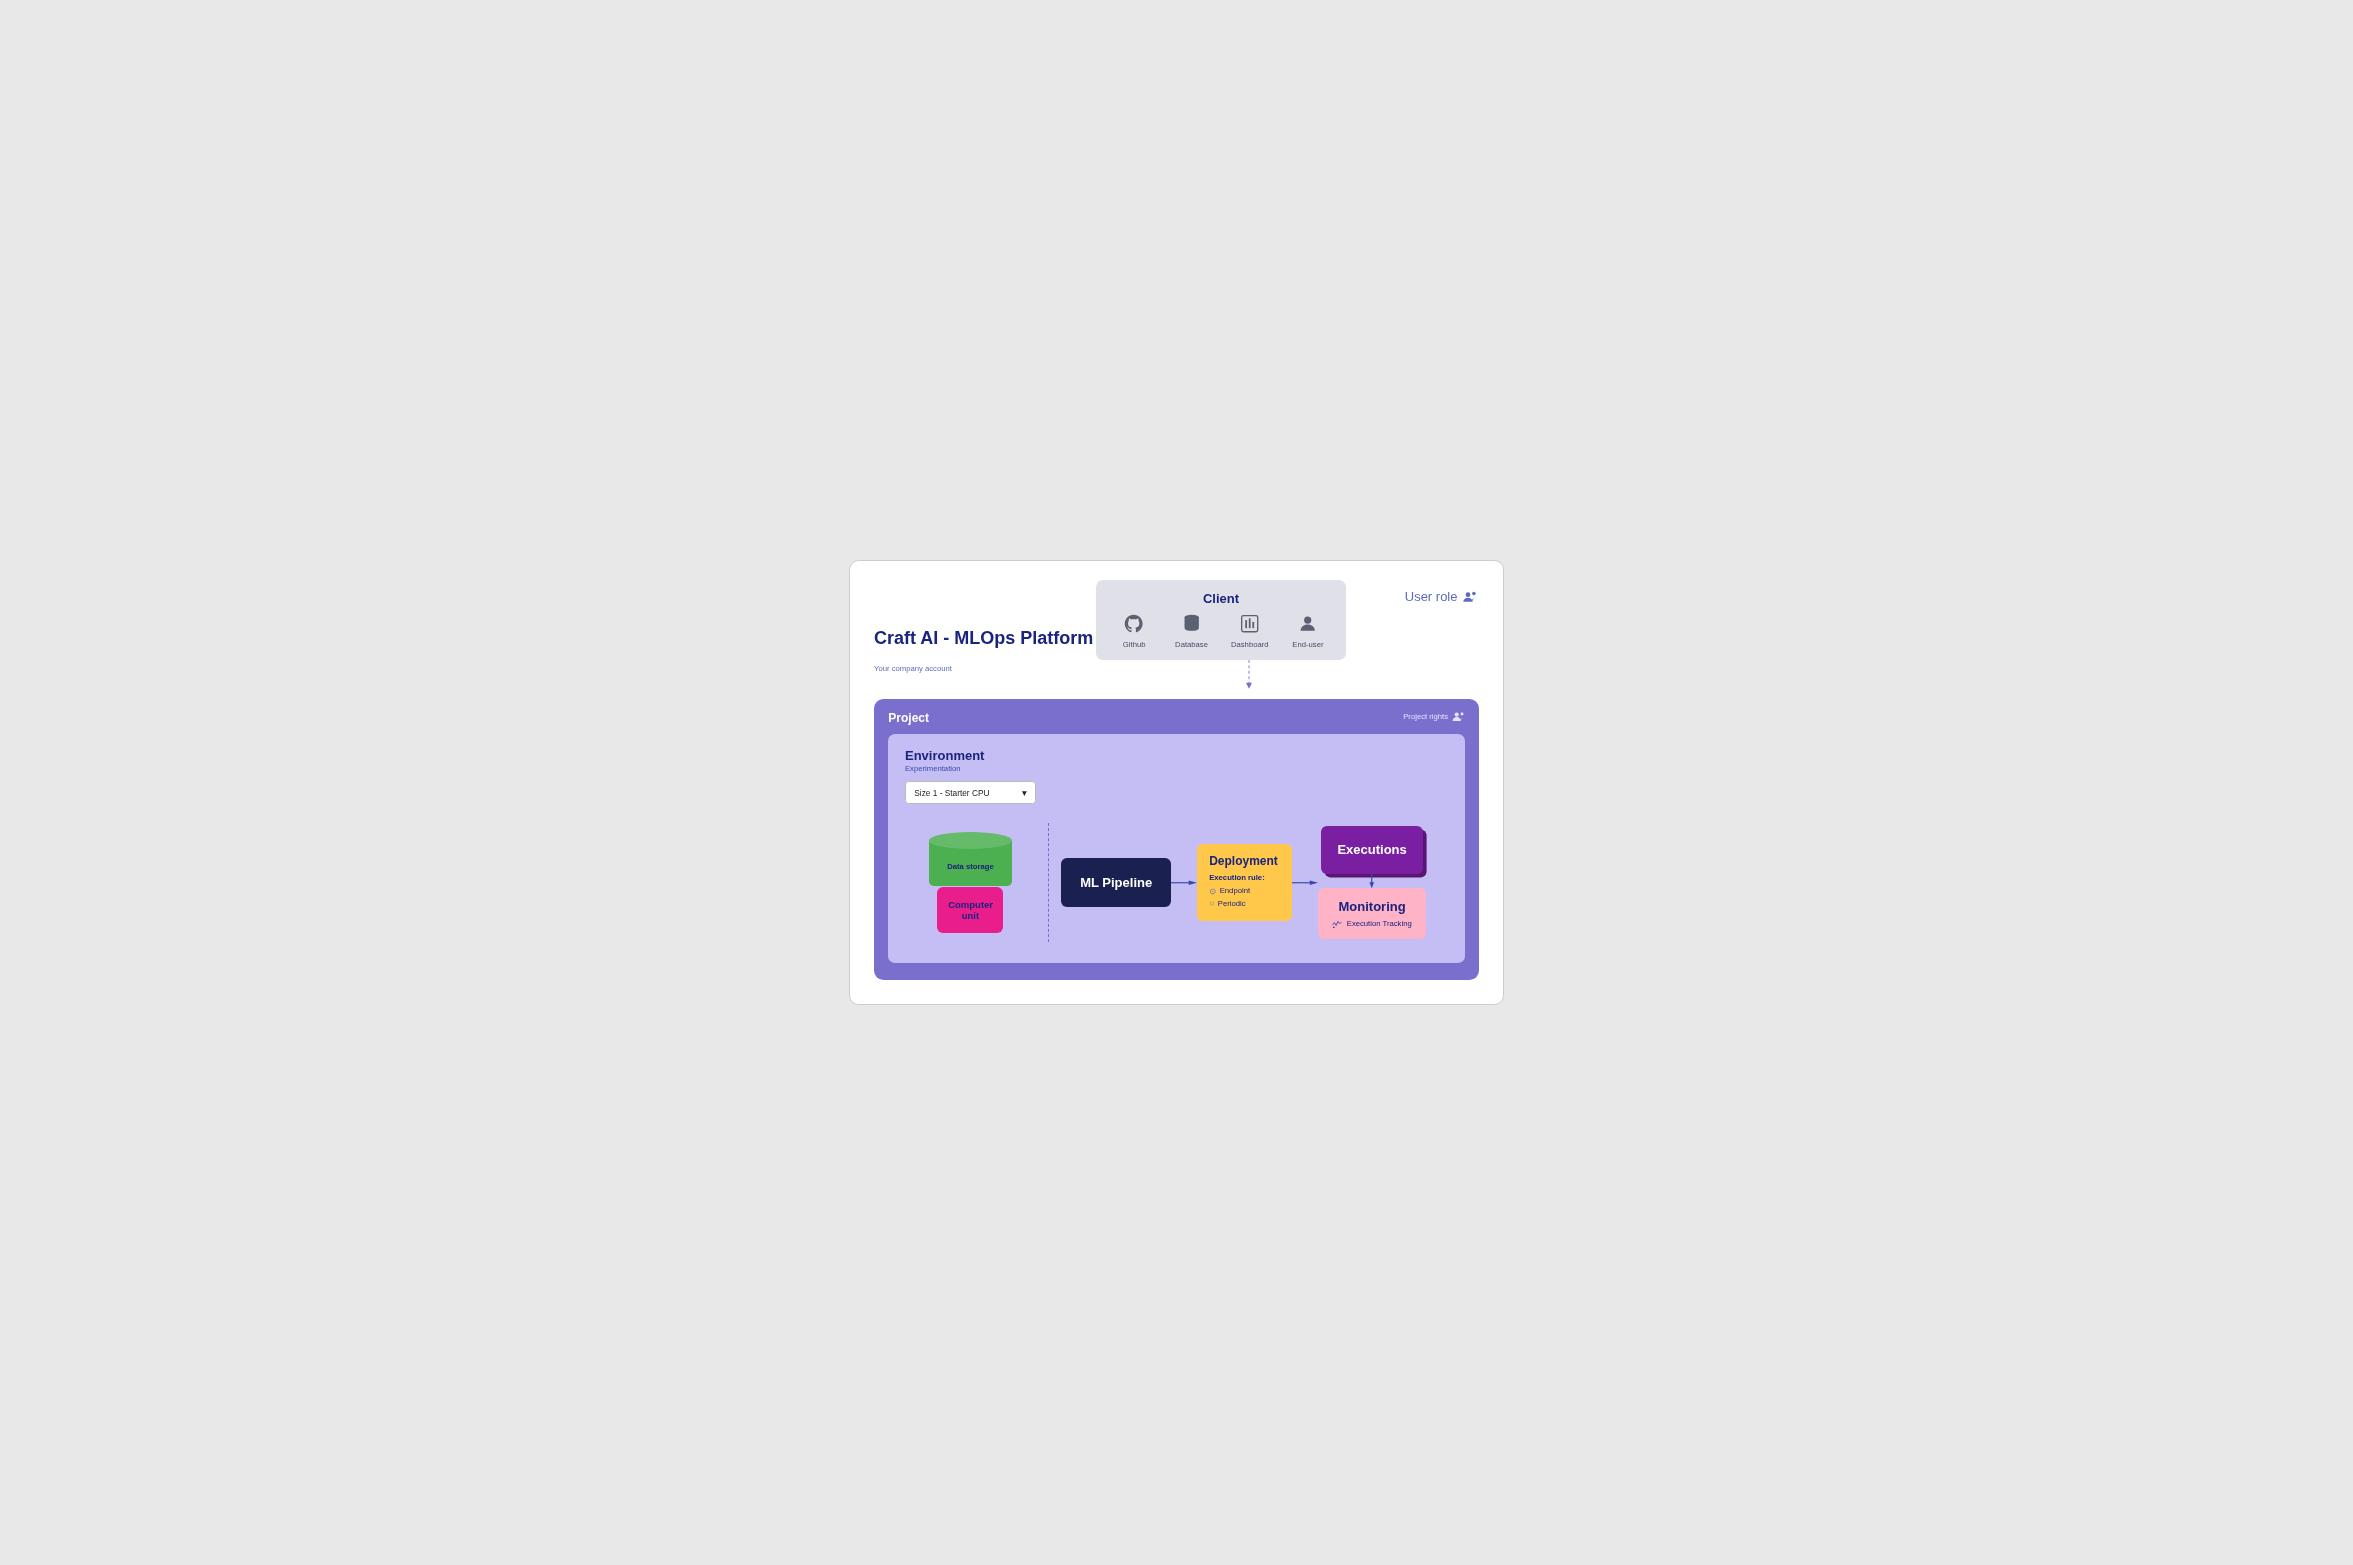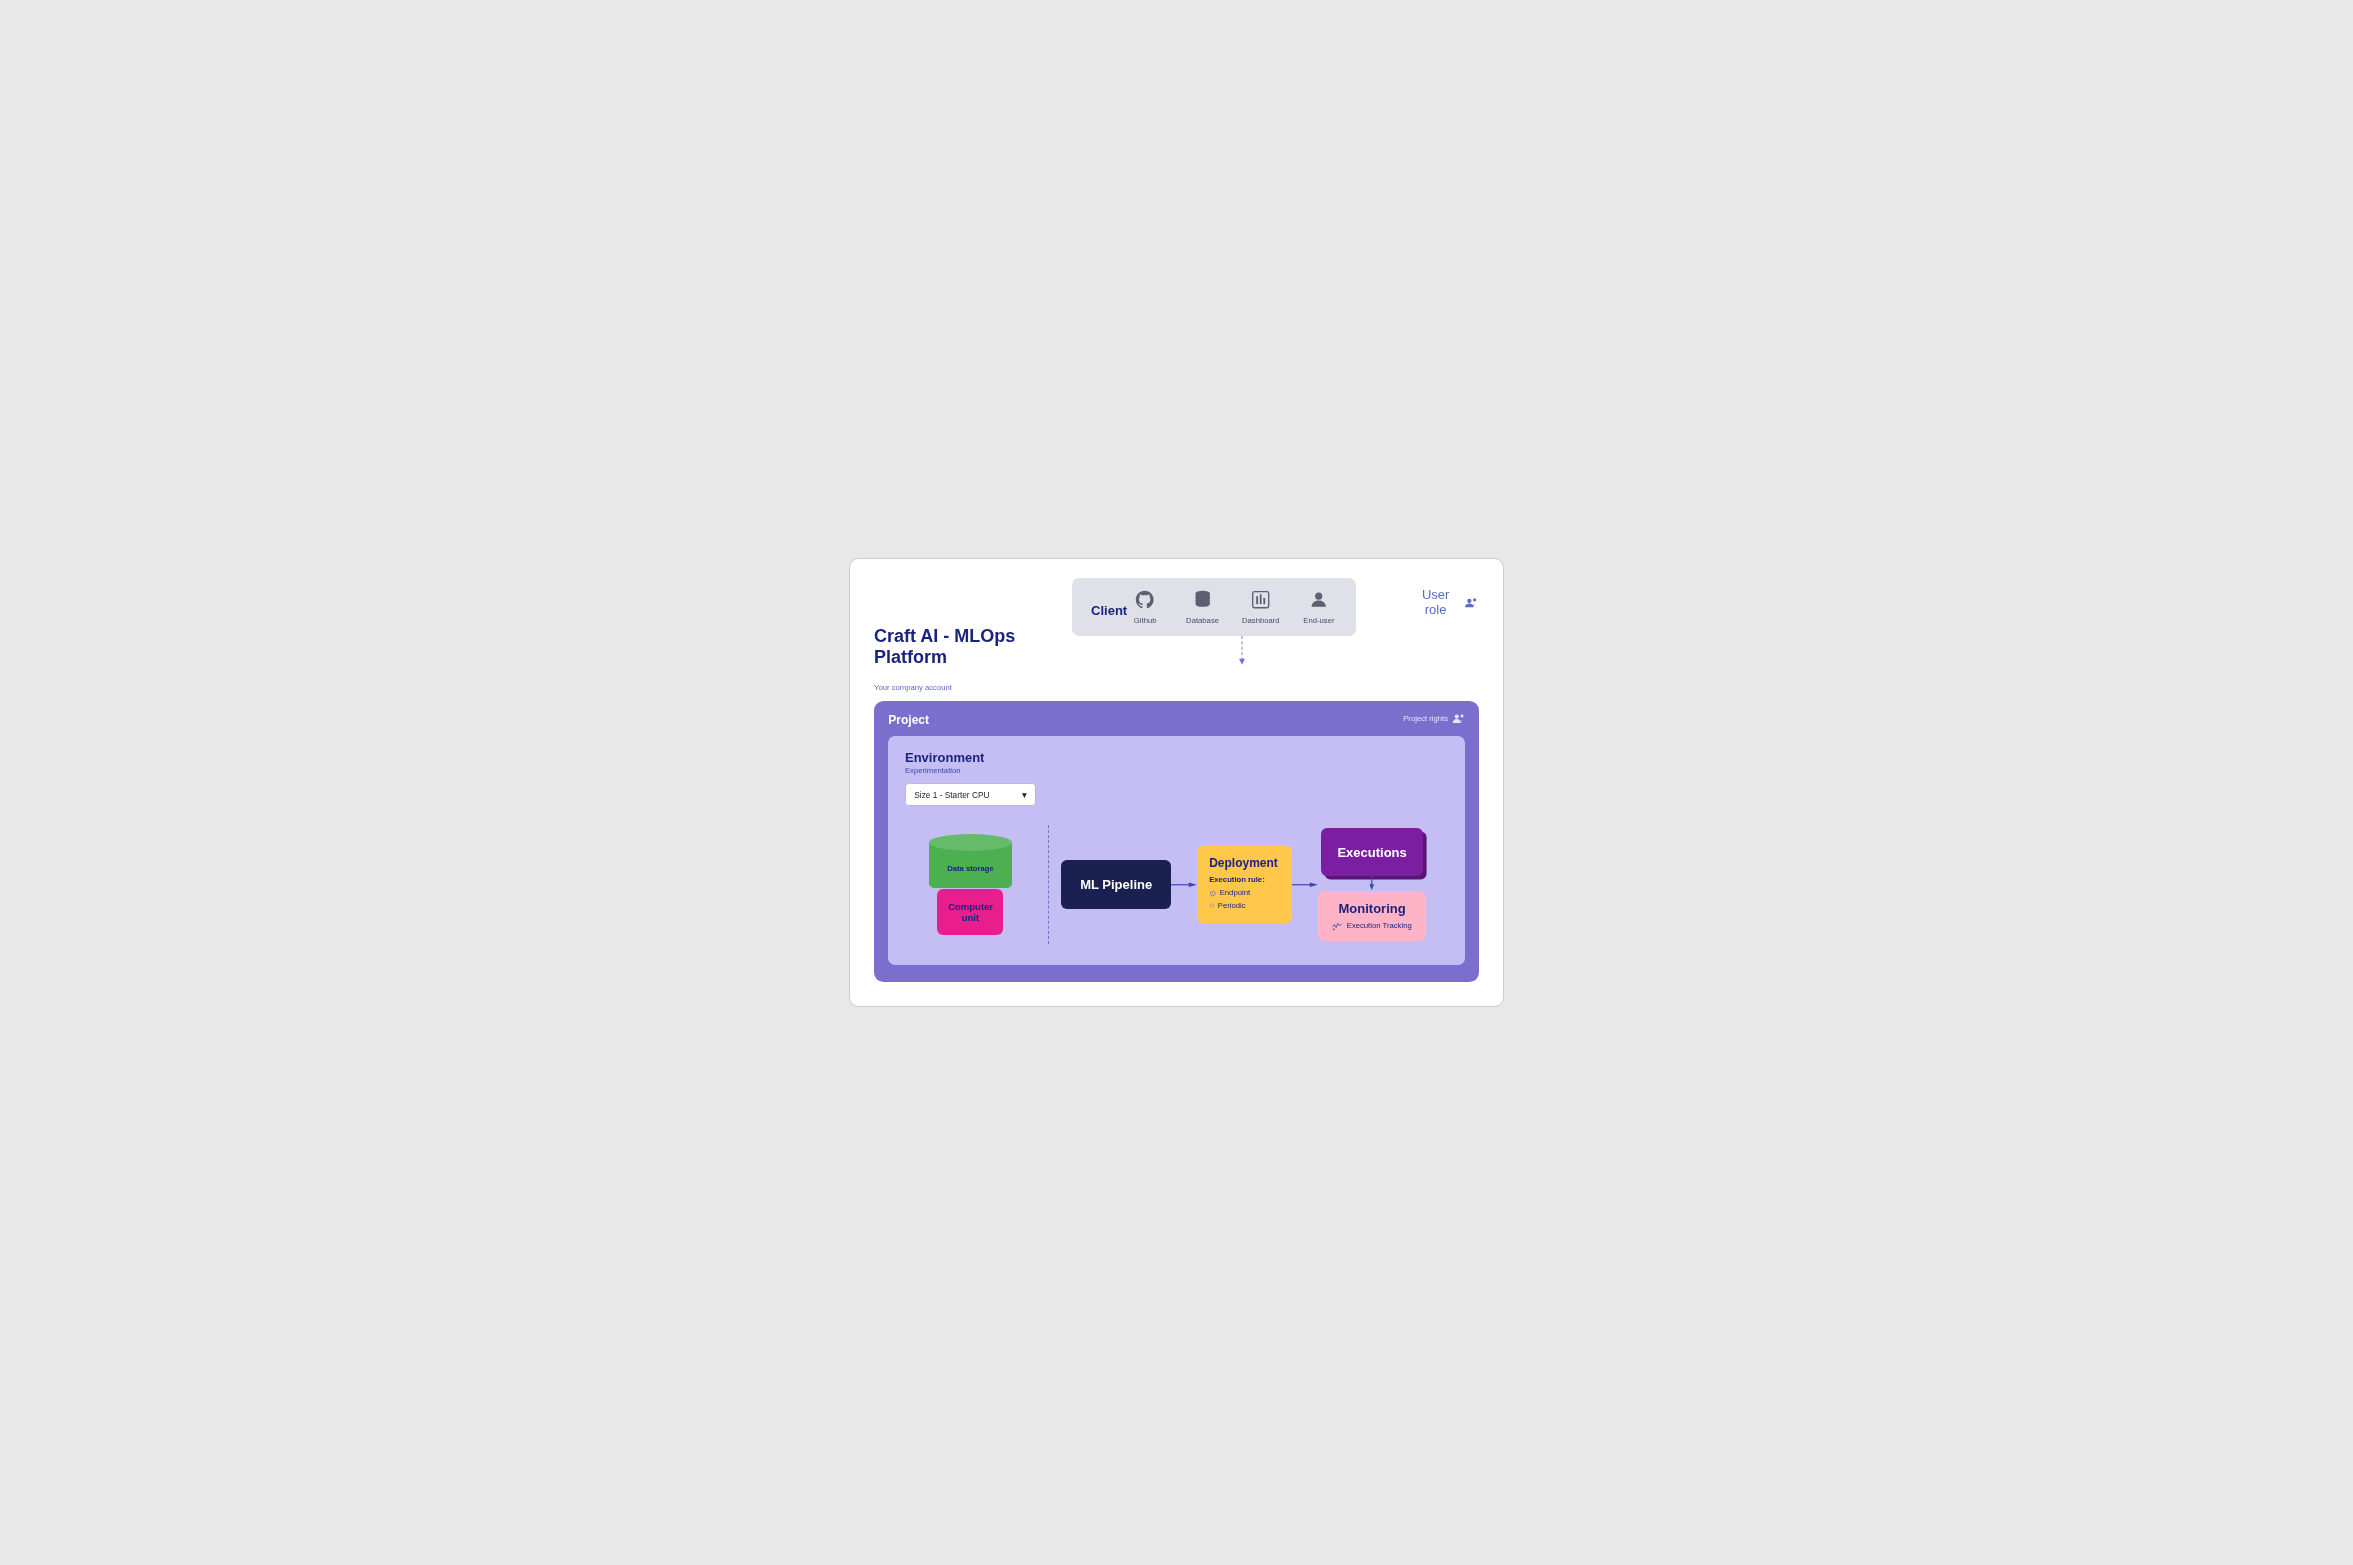--- a/index.html
+++ b/index.html
@@ -34,21 +34,22 @@
       color: #5c6bc0;
       margin-top: 15px;
     }
 
     
     .client-box {
       background: #e0e0e8;
       border-radius: 7.1px;
       padding: 10.7px 19px 10.7px;
       display: flex;
-      align-items: flex-end;
+      flex-direction: column;
+      align-items: center;
       min-width: 250px;
       position: relative;
       margin-right: 56px;
     }
     .client-title {
       font-size: 13px;
       font-weight: 700;
       color: #1a237e;
       margin-bottom: 7.1px;
     }

